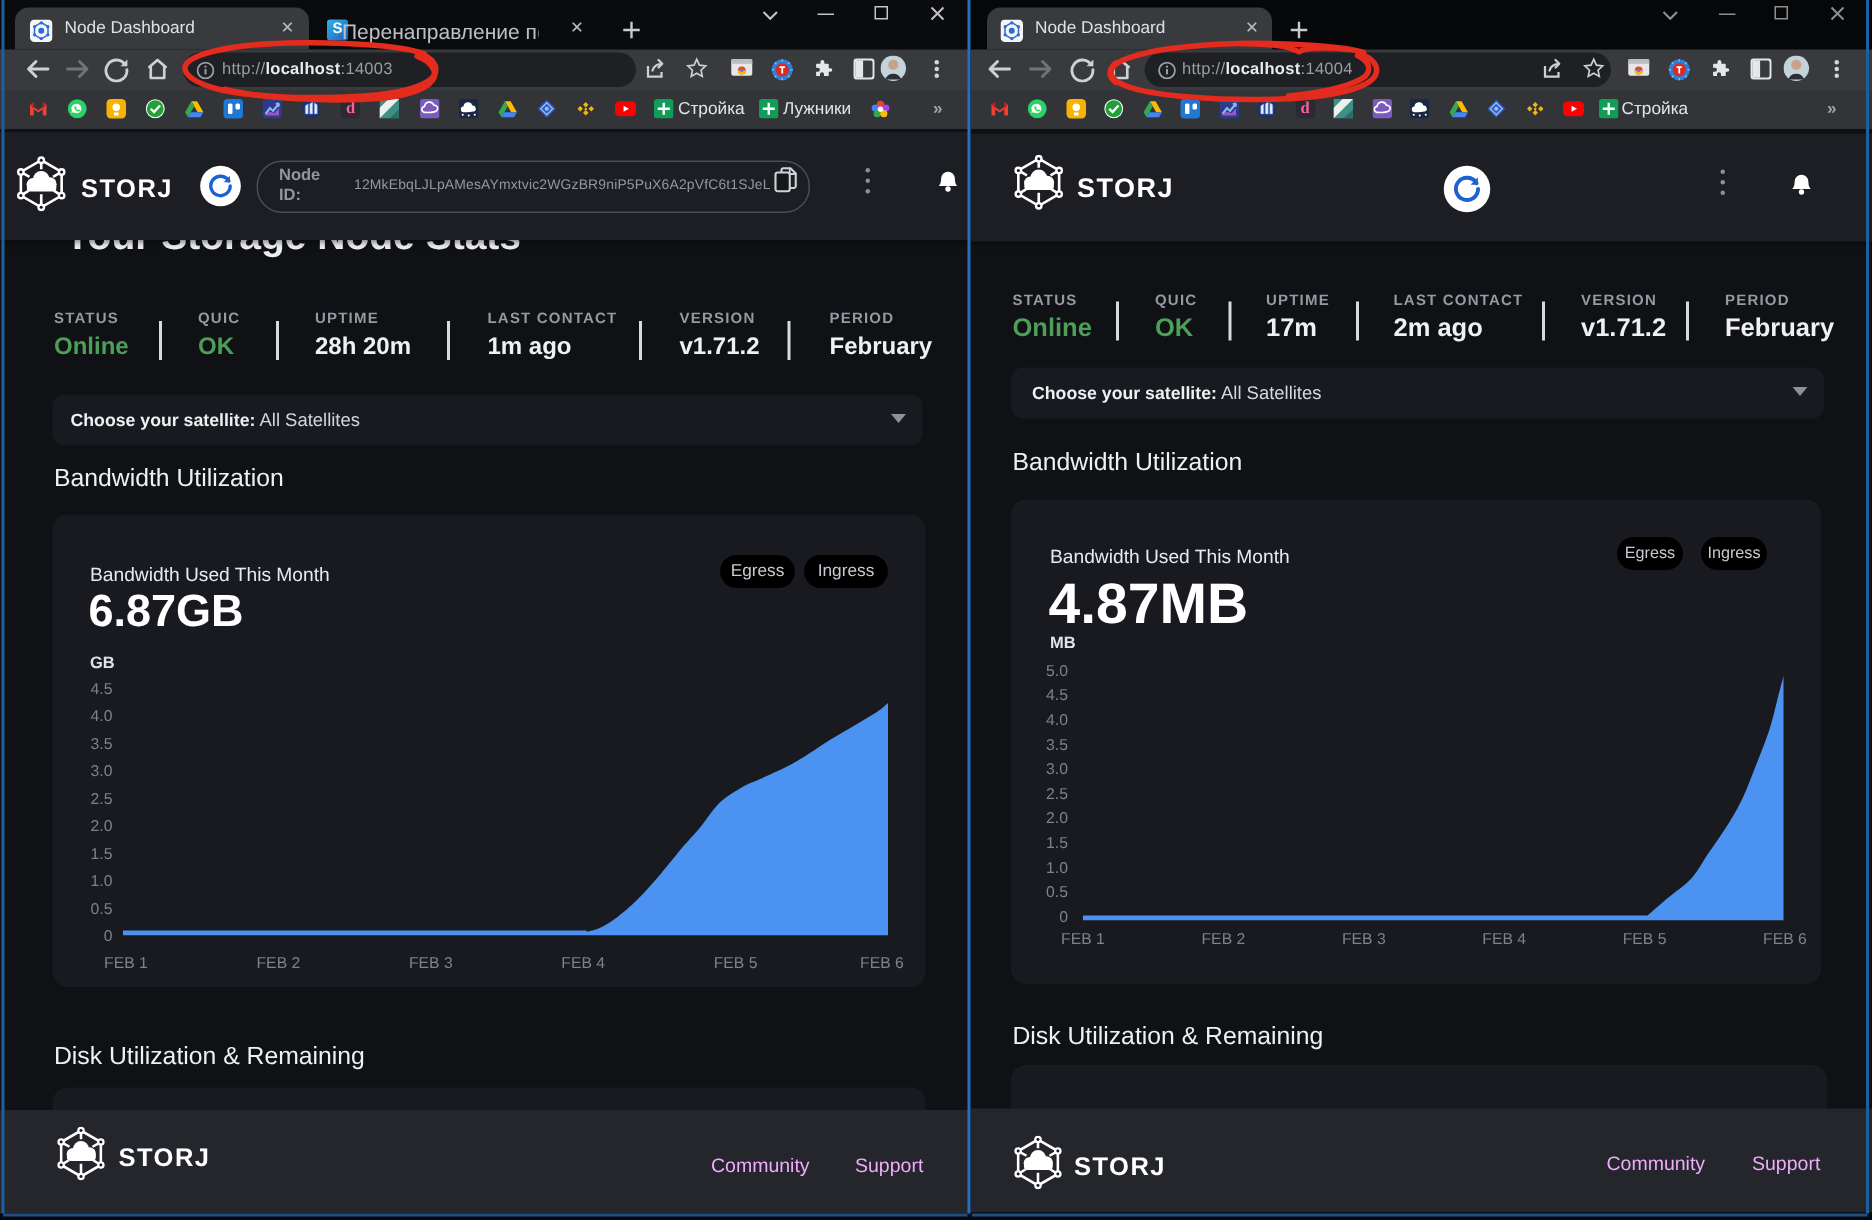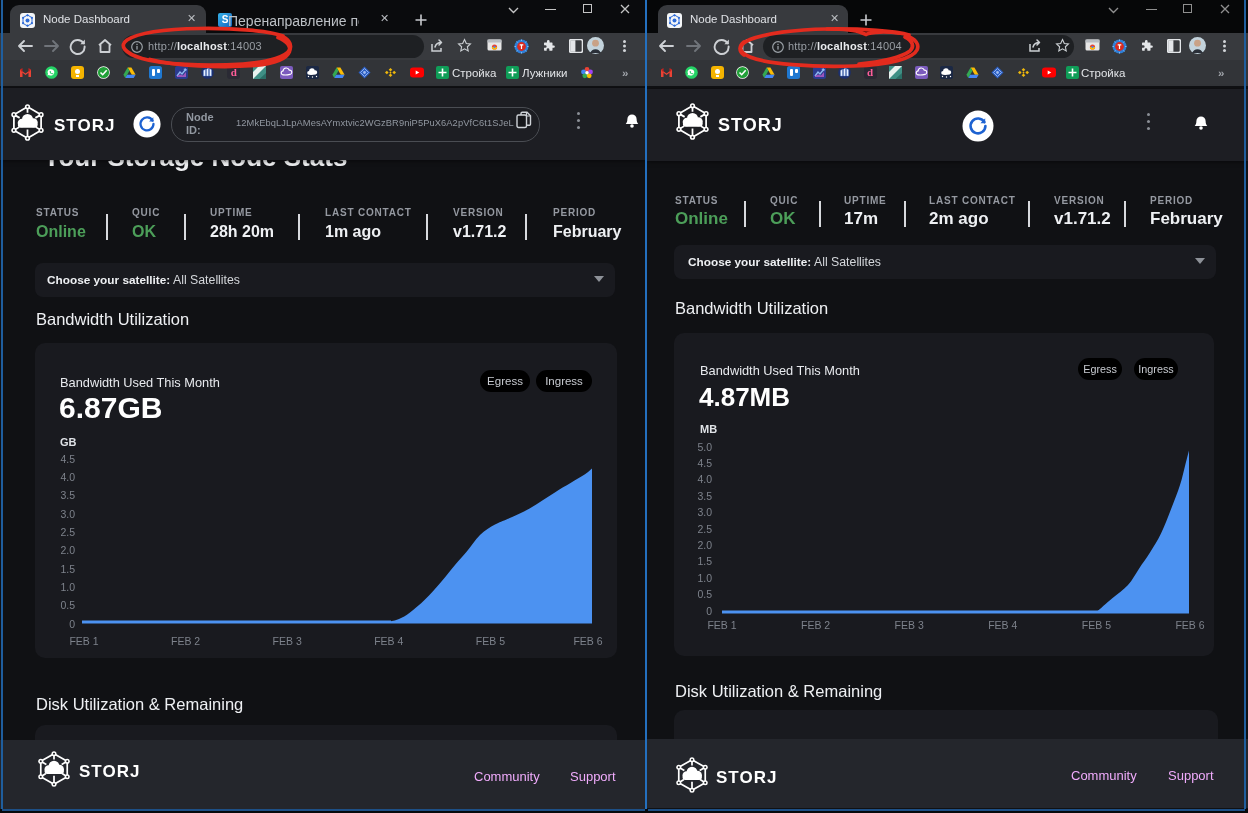--- a/index.html
+++ b/index.html
@@ -592,21 +592,21 @@
 <div class="abs" style="left:41px;top:169px;font-size:11.8px;font-weight:bold;color:#eef0f3;">Choose your satellite:</div>
 <div class="abs" style="left:167px;top:169px;font-size:12.3px;color:#d4d7db;">All Satellites</div>
 <svg class="abs" style="left:548px;top:172px;" width="10" height="6" viewBox="0 0 10 6">
         <path d="M0 0 L5 6 L10 0 Z" fill="#8d9198"></path>
       </svg>
 <div class="h2" style="left:28px;top:213px;">Bandwidth Utilization</div>
 <div class="card" style="left:27px;top:247px;width:540px;height:323px;"></div>
 <div class="abs" style="left:53px;top:277px;font-size:12.8px;color:#e8eaee;">Bandwidth Used This Month</div>
 <div class="pill" style="left:431px;top:272px;width:44px;font-size:10.8px;">Egress</div>
 <div class="pill" style="left:487px;top:272px;width:44px;font-size:10.8px;">Ingress</div>
-<div class="abs" style="left:52px;top:296px;font-size:26px;font-weight:bold;color:#fff;">4.87MB</div>
+<div class="abs" style="left:52px;top:296px;font-size:38px;font-weight:bold;color:#fff;">4.87MB</div>
 <div class="abs" style="left:53px;top:337px;font-size:11px;font-weight:bold;color:#dfe2e6;">MB</div>
 <svg style="position:absolute;left:27px;top:247px;" width="544" height="323" viewBox="0 0 544 323">
         <text x="38" y="117.5" font-size="10.5" fill="#7d828b" text-anchor="end" font-family="Liberation Sans">5.0</text>
         <text x="38" y="133.9" font-size="10.5" fill="#7d828b" text-anchor="end" font-family="Liberation Sans">4.5</text>
         <text x="38" y="150.3" font-size="10.5" fill="#7d828b" text-anchor="end" font-family="Liberation Sans">4.0</text>
         <text x="38" y="166.7" font-size="10.5" fill="#7d828b" text-anchor="end" font-family="Liberation Sans">3.5</text>
         <text x="38" y="183.1" font-size="10.5" fill="#7d828b" text-anchor="end" font-family="Liberation Sans">3.0</text>
         <text x="38" y="199.5" font-size="10.5" fill="#7d828b" text-anchor="end" font-family="Liberation Sans">2.5</text>
         <text x="38" y="215.9" font-size="10.5" fill="#7d828b" text-anchor="end" font-family="Liberation Sans">2.0</text>
         <text x="38" y="232.3" font-size="10.5" fill="#7d828b" text-anchor="end" font-family="Liberation Sans">1.5</text>

